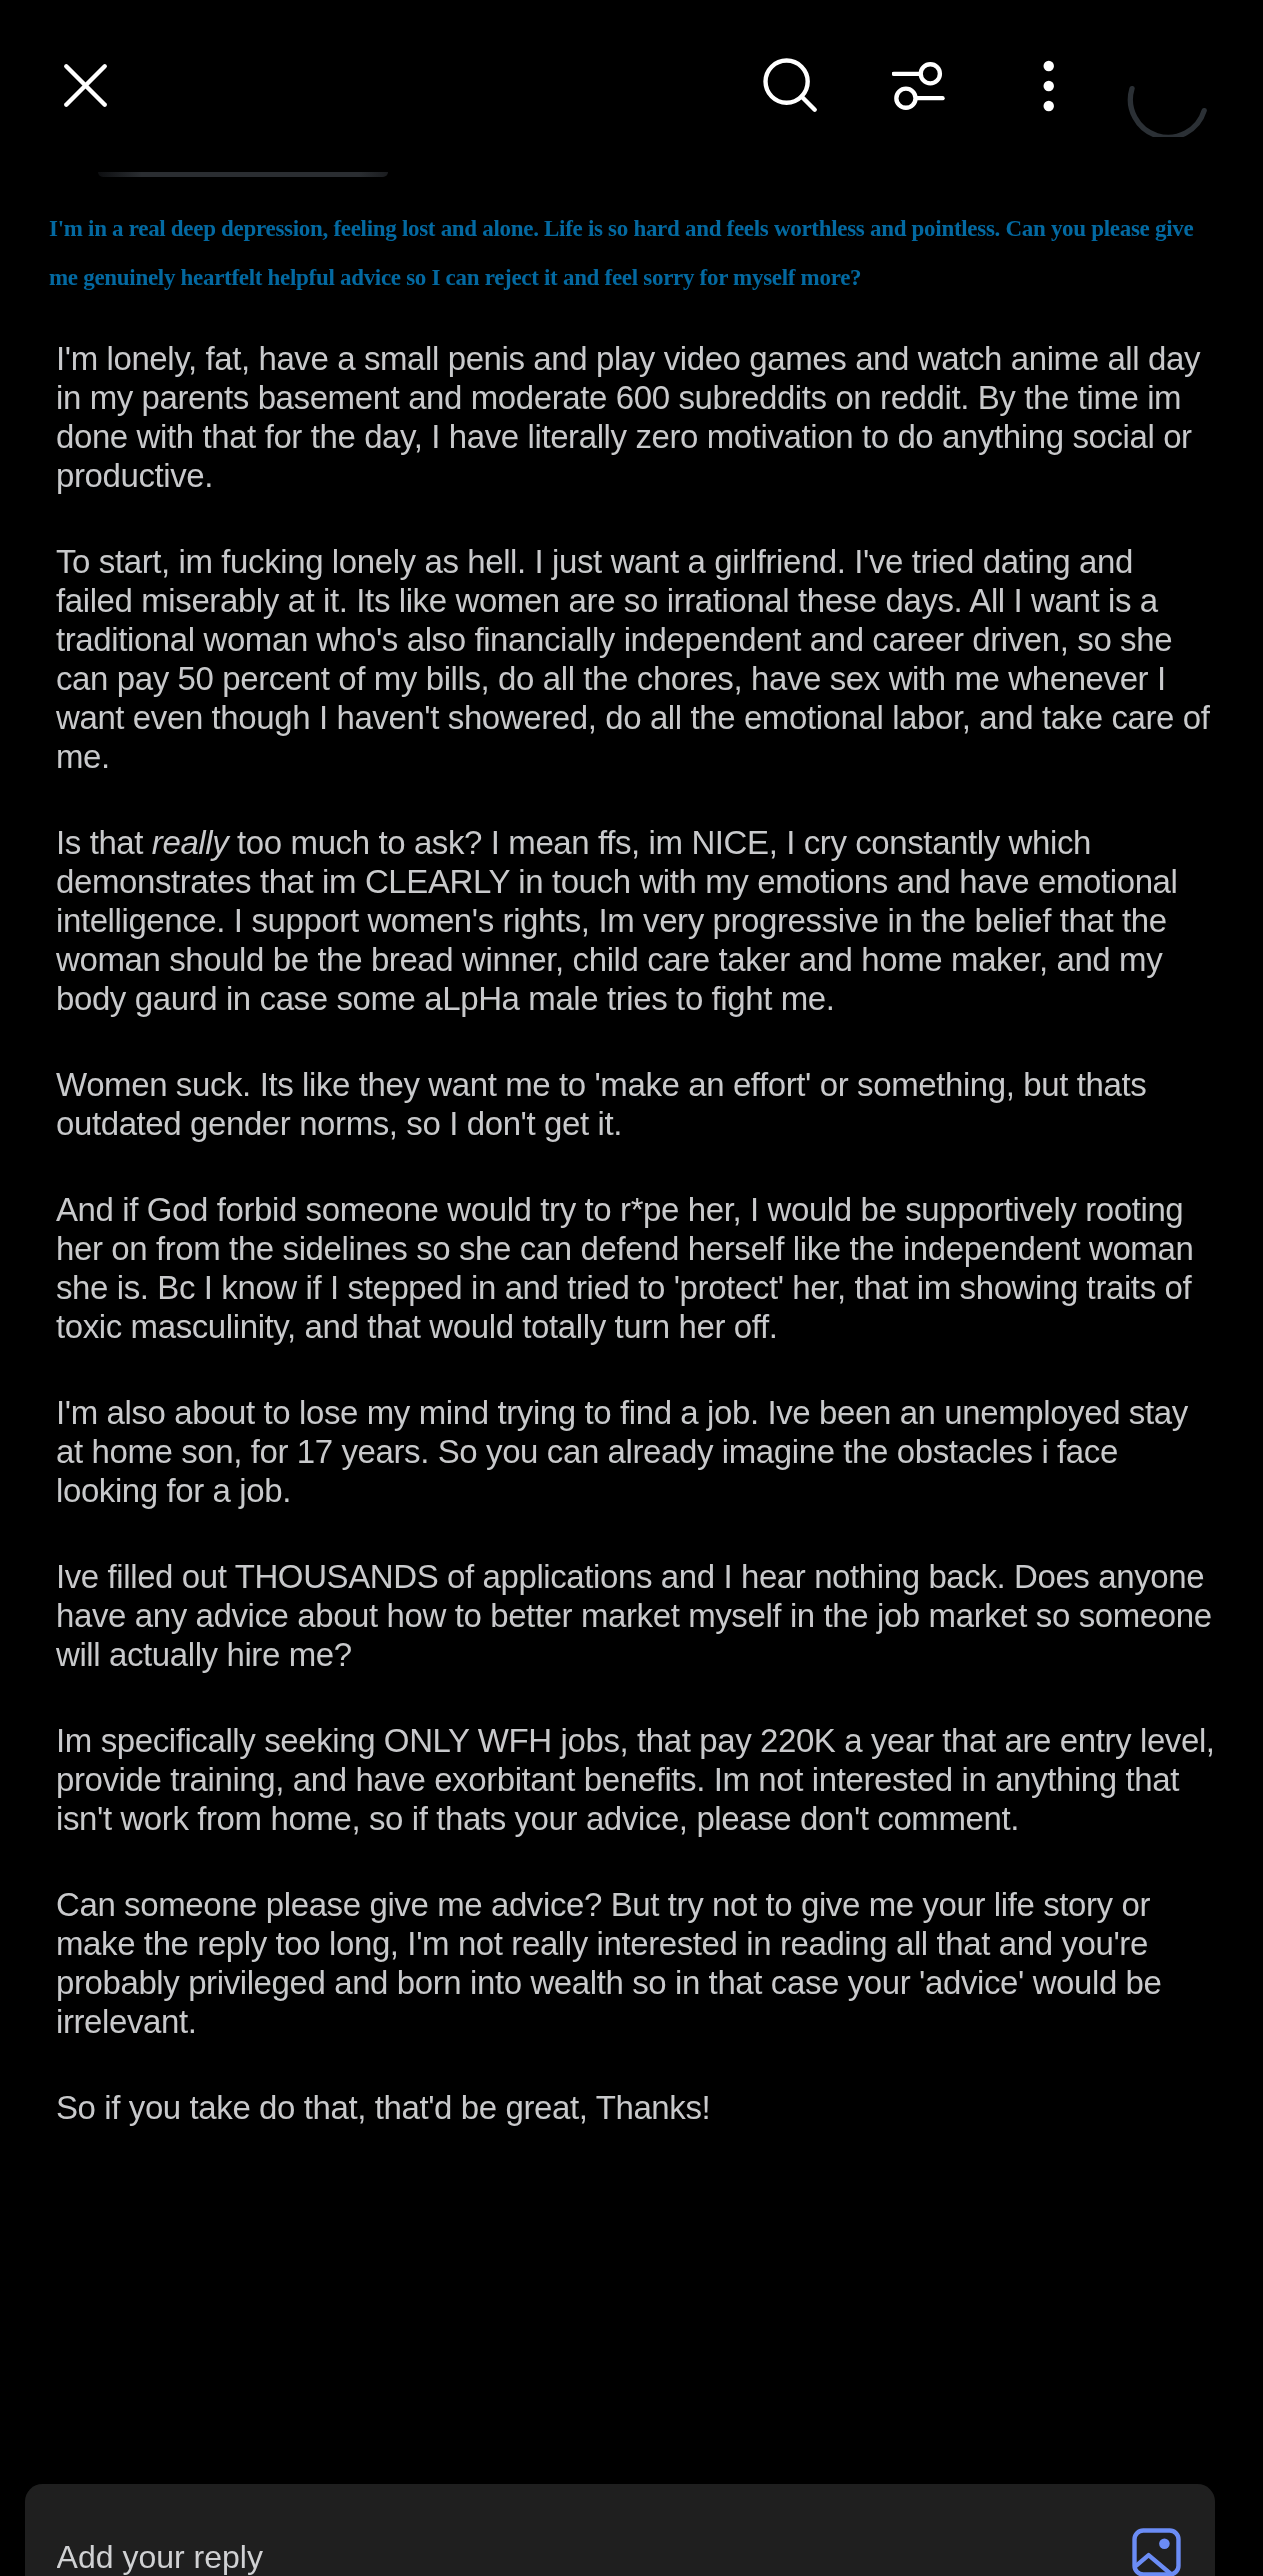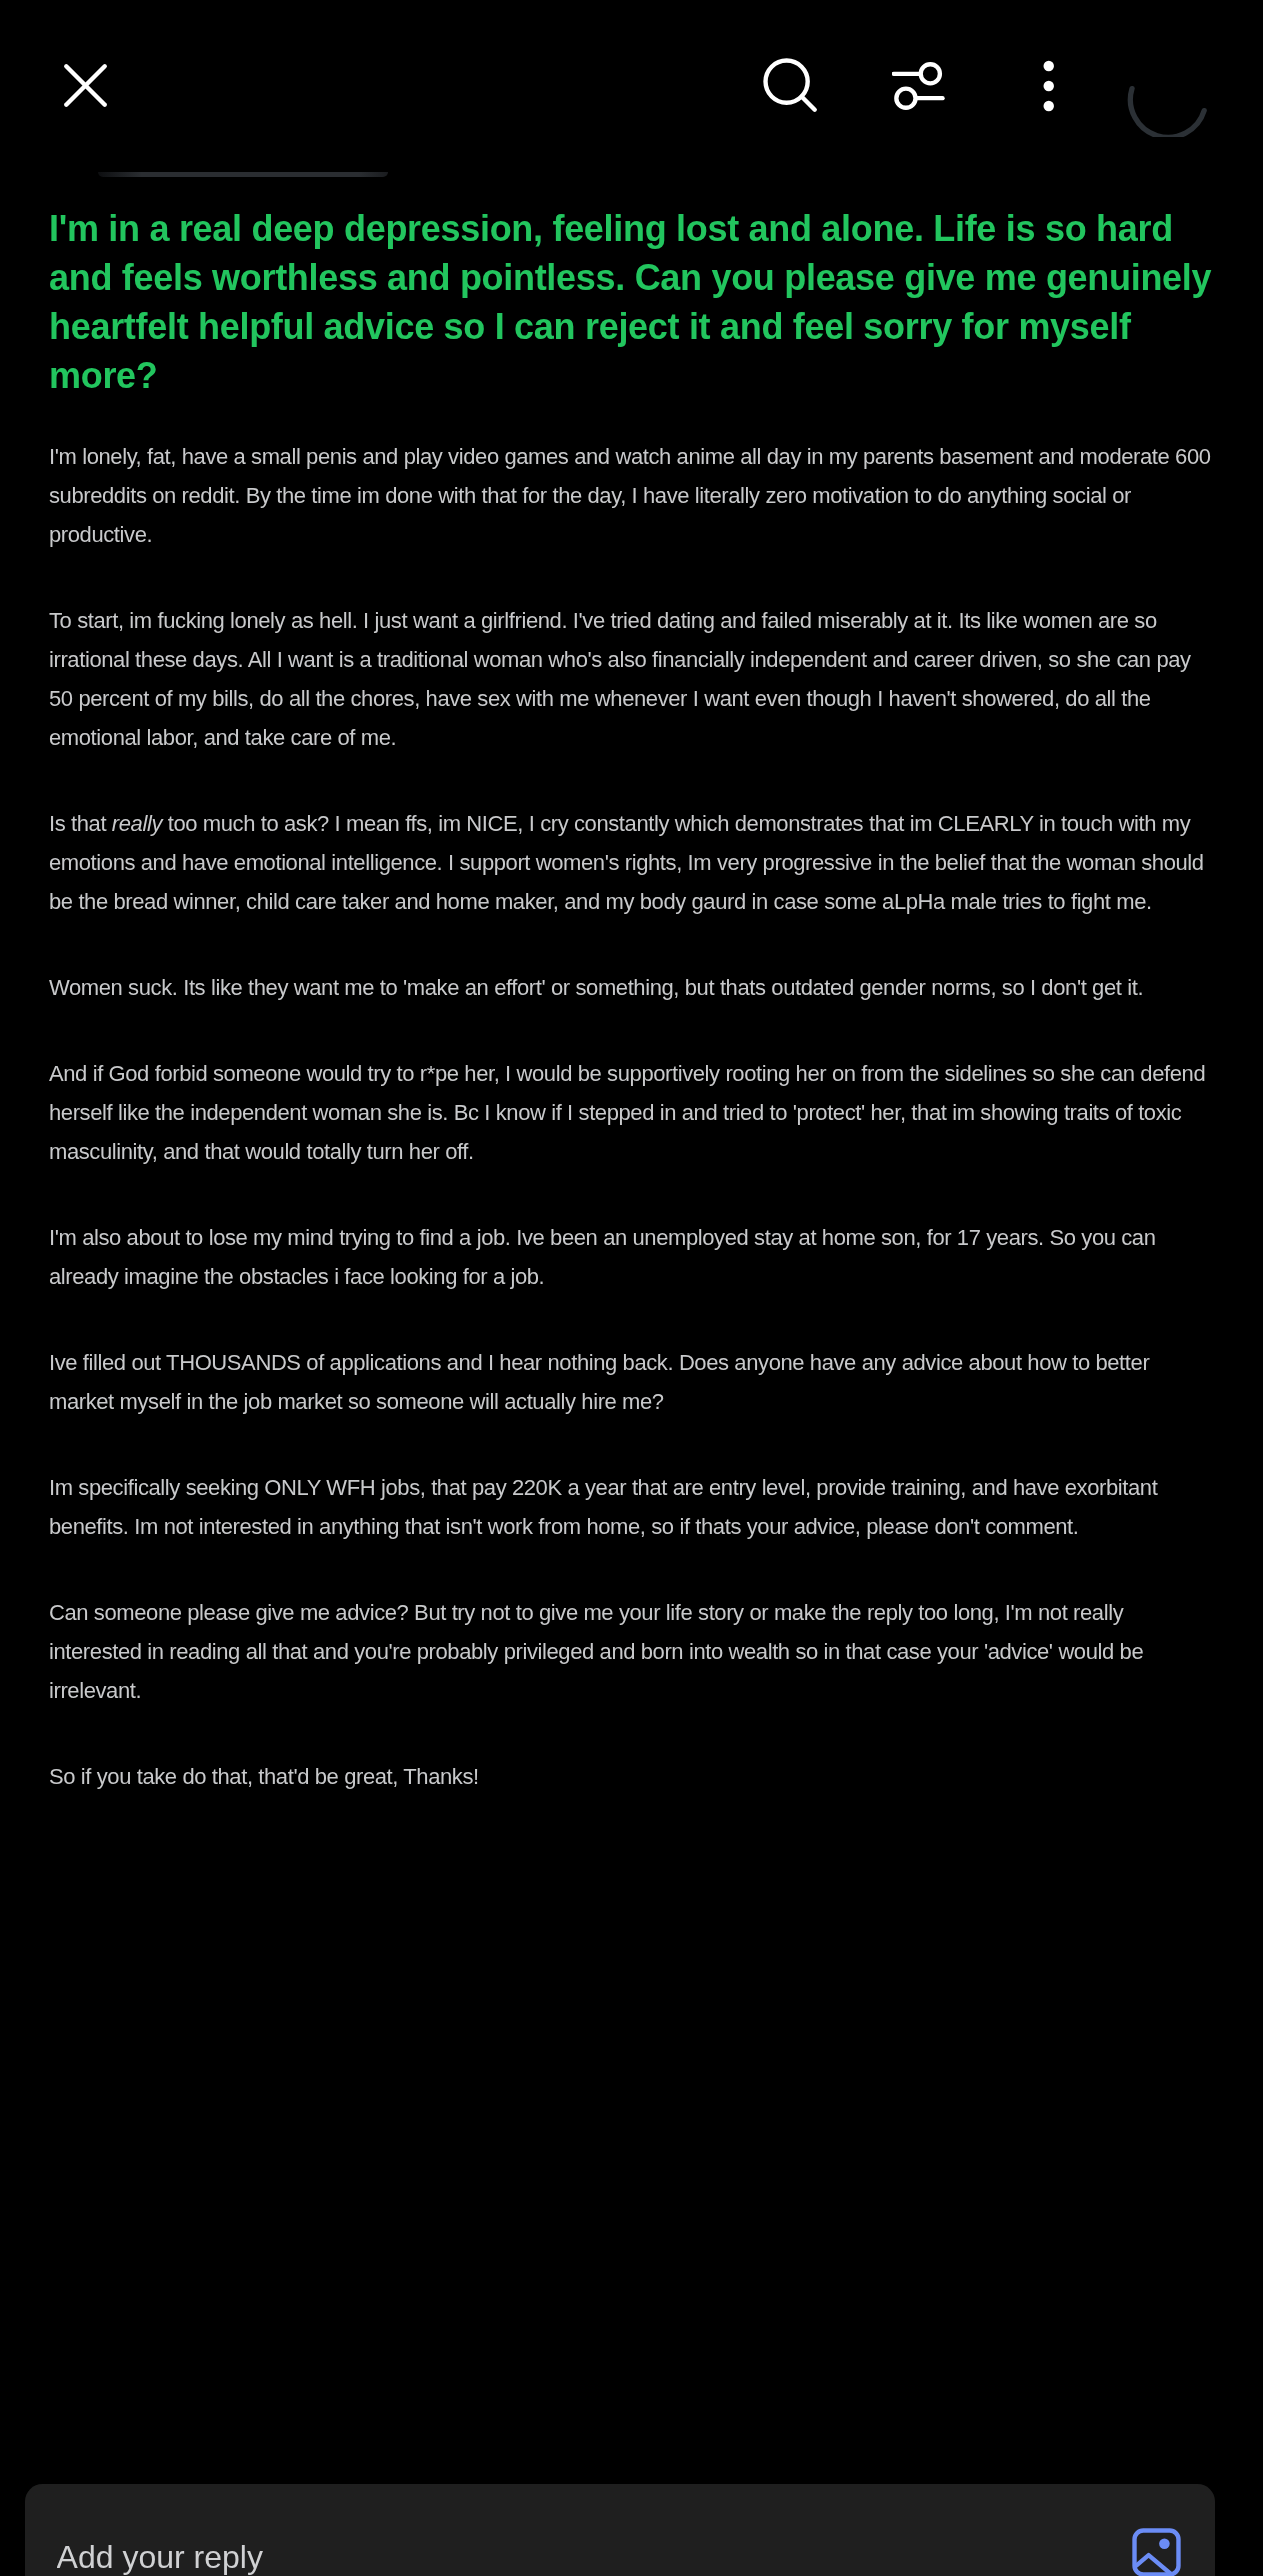--- a/index.html
+++ b/index.html
@@ -46,32 +46,32 @@
       background: linear-gradient(90deg, #0d0e10 0%, #2a2d31 15%, #2a2d31 90%, #1a1c1f 100%);
       border-radius: 0 0 5.3px 5.3px;
     }
     .post {
       position: absolute;
       left: 49px;
       top: 204px;
       width: 1169px;
     }
     .post-title {
-      font-family: Liberation Sans, sans-serif;
+      font-family: Liberation Serif, serif;
       font-weight: bold;
-      font-size: 36px;
+      font-size: 23px;
       line-height: 49px;
-      color: #22c55e;
+      color: #0369a1;
       margin: 0 0 37px 0;
       letter-spacing: -0.3px;
     }
     .post-body p {
-      font-size: 22px;
+      font-size: 33px;
       line-height: 39px;
-      margin: 0 0 47px 0;
+      margin: 0 0 47px 7px;
       color: #c8c9cb;
       letter-spacing: -0.4px;
     }
     .post-body p em { }
     .reply-bar {
       position: absolute;
       left: 24.6px;
       top: 2484px;
       width: 1190px;
       height: 123px;

